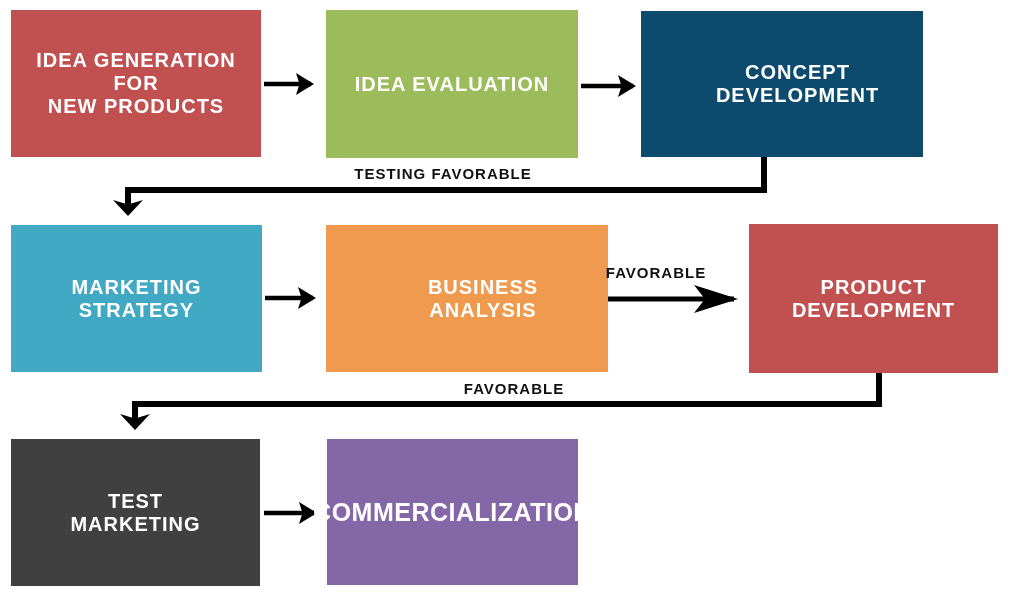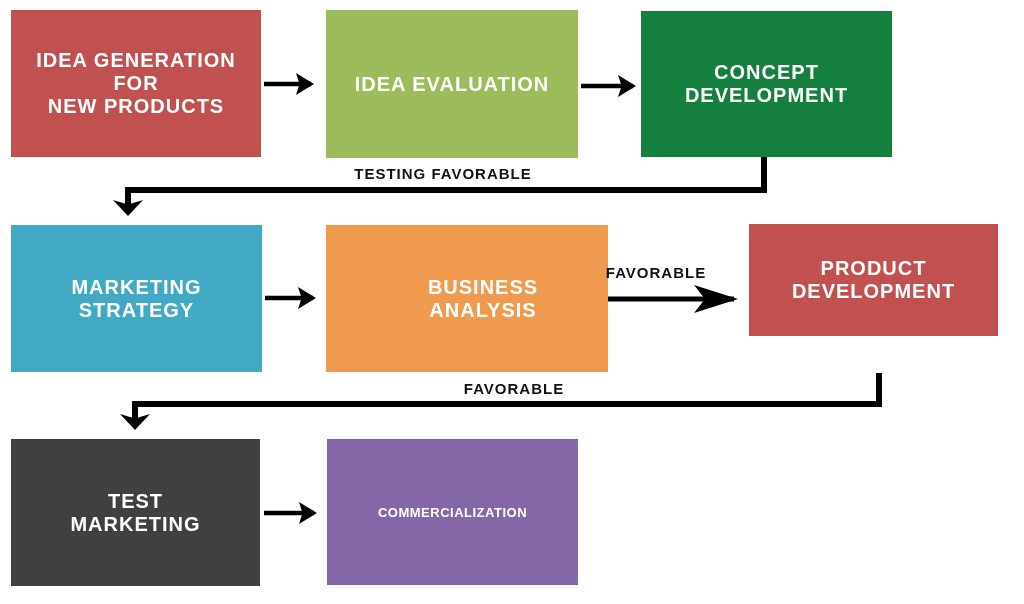--- a/index.html
+++ b/index.html
@@ -35,24 +35,24 @@
     line-height: 23px;
     letter-spacing: 1px;
     white-space: pre-line;
   }
   
   .b0 { left: 11px;  top: 10px;  width: 250px; height: 147px; }
   .b1 { left: 326px; top: 10px;  width: 252px; height: 148px; }
   .b2 { left: 641px; top: 11px;  width: 251px; height: 146px; }
   .b3 { left: 11px;  top: 225px; width: 251px; height: 147px; }
   .b4 { left: 326px; top: 225px; width: 250px; height: 147px; }
-  .b5 { left: 749px; top: 224px; width: 249px; height: 112px; }
+  .b5 { left: 749px; top: 224px; width: 249px; height: 149px; }
   .b6 { left: 11px;  top: 439px; width: 249px; height: 147px; }
   .b7 { left: 327px; top: 439px; width: 251px; height: 146px; }
-  .b7 .label { font-size: 13px; letter-spacing: 0.5px; }
+  .b7 .label { font-size: 25px; letter-spacing: 0.5px; }
 
   .flow-label {
     position: absolute;
     color: #111111;
     font-weight: bold;
     font-size: 15px;
     letter-spacing: 1px;
     text-align: center;
   }
   .l-testing { left: 333px; top: 165px; width: 220px; }
@@ -93,21 +93,21 @@
   <div class="box b1" style="background-color: rgb(156, 187, 90);">
     <span class="label">IDEA EVALUATION</span>
   </div>
 
   <div class="box b0" style="background-color: rgb(193, 81, 80);">
     <span class="label">IDEA GENERATION
 FOR
 NEW PRODUCTS</span>
   </div>
 
-  <div class="box b2" style="background-color: #15803d;">
+  <div class="box b2" style="background-color: #0c4a6e; padding-left: 31px;">
     <span class="label">CONCEPT
 DEVELOPMENT</span>
   </div>
 
   <div class="box b3" style="background-color: rgb(65, 169, 196);">
     <span class="label">MARKETING
 STRATEGY</span>
   </div>
 
   <div class="box b4" style="background-color: rgb(240, 154, 79); padding-left: 32px;">

